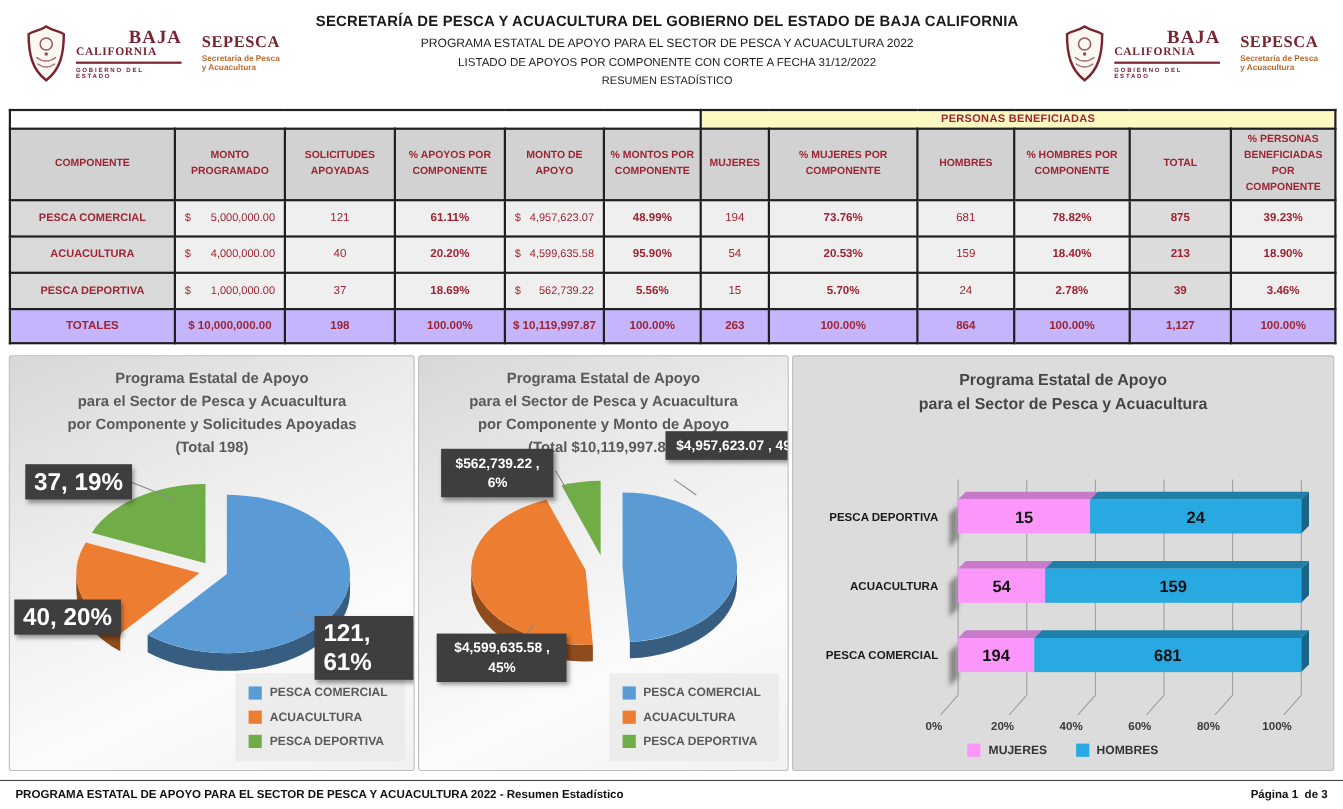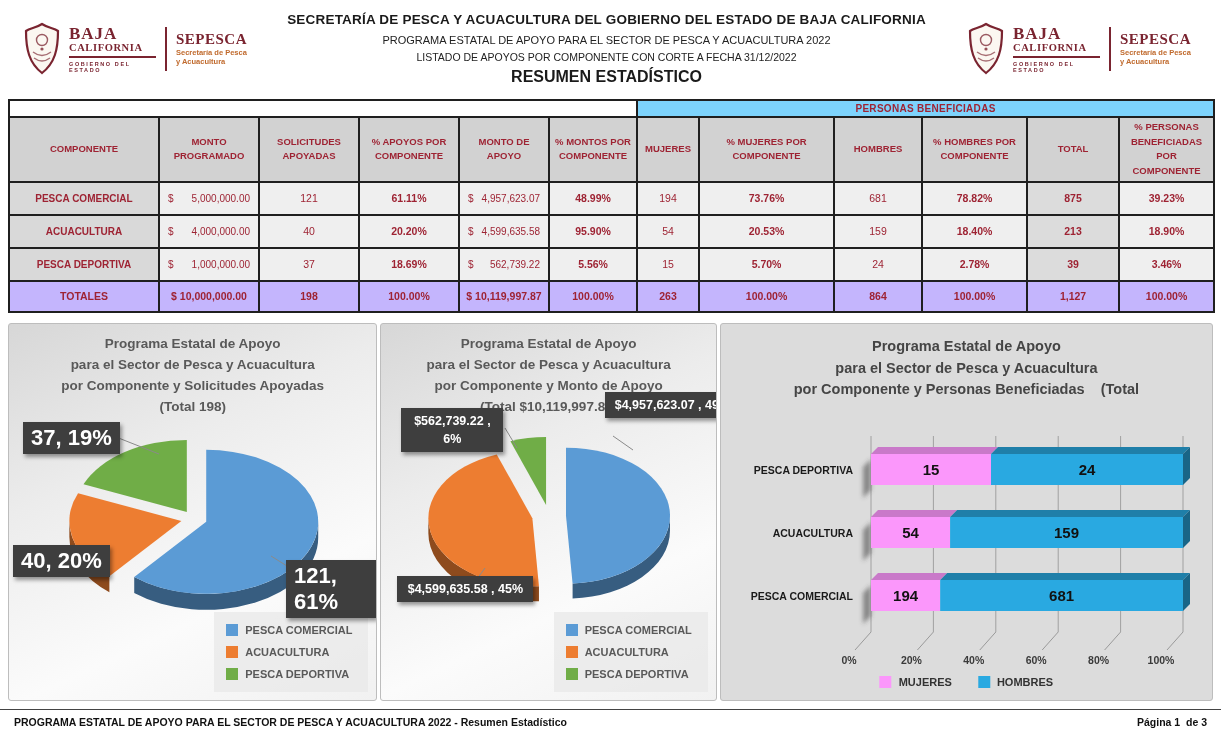--- a/index.html
+++ b/index.html
@@ -5,40 +5,40 @@
   * { margin:0; padding:0; box-sizing:border-box; }
   html,body { width:1221px; height:735px; background:#fff; overflow:hidden;
               font-family:"Liberation Sans", sans-serif; }
 
   
   .report-header { display:flex; align-items:flex-start; padding:8px 30px 0 22px; height:95px; }
   .logo { display:flex; align-items:center; gap:7px; width:225px; margin-top:14px; }
   .logo-shield { flex:none; }
   .logo-textcol { display:flex; flex-direction:column; }
   .logo-baja { font-family:"Liberation Serif", serif; font-weight:bold; font-size:17px;
-               letter-spacing:1px; color:#7A2430; line-height:1; }
+               letter-spacing:1px; color:#7A2430; line-height:1;margin-left:48px; }
   .logo-cal  { font-family:"Liberation Serif", serif; font-weight:bold; font-size:10.5px;
                letter-spacing:.6px; color:#7A2430; line-height:1.15;
                border-bottom:2px solid #7A2430; padding-bottom:2px; }
   .logo-gob  { font-size:5.5px; letter-spacing:1.6px; color:#7A2430; font-weight:bold; margin-top:3px; }
   .logo-div  { width:2px; height:44px; background:#7A2430; margin:0 2px; }
   .logo-sep  { font-family:"Liberation Serif", serif; font-weight:bold; font-size:15px;
                letter-spacing:.5px; color:#7A2430; line-height:1.1; }
   .logo-sub  { font-size:7.5px; font-weight:bold; color:#C06A2D; line-height:1.25; }
   .titles { flex:1; text-align:center; color:#1a1a1a; padding-top:4px; }
   .t-main { font-size:13.5px; font-weight:bold; letter-spacing:.2px; }
   .t-sub1 { font-size:11px; margin-top:7px; color:#222; }
   .t-sub2 { font-size:10.5px; margin-top:5px; color:#222; }
-  .t-sub3 { font-size:16px; font-weight:bold; margin-top:5px; }
+  .t-sub3 { font-size:10px; font-weight:normal; margin-top:5px; }
 
   
   table.summary { border-collapse:collapse; margin:4px 8px 0 8px; width:1205px; table-layout:fixed; }
   table.summary th, table.summary td { border:2px solid #1F1F1F; color:#9E2333; text-align:center; vertical-align:middle; }
   th.blank { border:none; background:#fff; }
-  th.group { background:#7dd3fc; font-size:10px; height:17px; letter-spacing:.3px; }
+  th.group { background:#fef9c3; font-size:10px; height:17px; letter-spacing:.3px; }
   tr.headrow th { background:#D2D2D2; font-size:9.5px; line-height:1.55; height:62px; padding:2px 3px; }
   td { font-size:10.5px; height:33px; }
   td.c-comp  { background:#D9D9D9; font-weight:bold; font-size:10px; }
   td.c-num   { background:#EFEFEF; font-weight:normal; }
   td.c-bold  { background:#EFEFEF; font-weight:bold; }
   td.c-total { background:#DCDCDC; font-weight:bold; }
   tr.totals td { background:#c4b5fd; font-weight:bold; height:31px; }
   .money { display:flex; justify-content:space-between; padding:0 8px; font-size:10px; }
 
   
@@ -54,21 +54,21 @@
   .pie-svg, .bar-svg { position:absolute; left:0; top:0; z-index:1; }
   .callout { position:absolute; z-index:4; background:#3E3E3E; color:#fff; font-weight:bold;
              padding:3px 8px; box-shadow:2px 3px 4px rgba(0,0,0,.4); white-space:pre-wrap; }
   #panel1 .callout { font-size:22px; }
   #panel2 .callout { font-size:12.5px; text-align:center; line-height:1.45; padding:4px 6px; }
   #panel1 .co-green  { left:14px;  top:98px;  }
   #panel1 .co-orange { left:4px;   top:221px; }
   #panel1 .co-blue   { left:277px; top:236px; }
   #panel2 .co-green  { left:20px;  top:84px;  width:102px; }
   #panel2 .co-blue   { left:224px; top:68px;  width:134px; }
-  #panel2 .co-orange { left:16px;  top:252px; width:136px; }
+  #panel2 .co-orange { left:16px;  top:252px; width:118px; }
   .pie-legend { position:absolute; z-index:3; right:8px; bottom:8px; display:flex; flex-direction:column;
                 gap:10px; background:rgba(232,232,232,.75); padding:12px 16px 12px 12px; }
   .legend-item { display:flex; align-items:center; gap:7px; font-size:11px; font-weight:bold; color:#595959; }
   .legend-swatch { width:12px; height:12px; flex:none; }
   .bar-legend { position:absolute; z-index:3; bottom:12px; left:50%; transform:translateX(-50%);
                 display:flex; gap:26px; }
   .bar-legend .legend-item { color:#333; }
 
   
   .report-footer { margin-top:8px; border-top:1px solid #444; border-bottom:3px solid #C9C9C9;
@@ -323,21 +323,20 @@
           <span class="legend-swatch" style="background:#70AD47"></span>
           <span>PESCA DEPORTIVA</span>
         </div>
     </div>
   </div>
 
   <div class="panel" id="panel3">
     <div class="chart-title">
       <div>Programa Estatal de Apoyo</div>
       <div>para el Sector de Pesca y Acuacultura</div>
-      <div>por Componente y Personas Beneficiadas    (Total</div>
     </div>
     <svg class="bar-svg" id="bar1" width="494" height="378">
         <defs>
           <filter id="bsh" x="-60%" y="-60%" width="220%" height="220%">
             <feGaussianBlur stdDeviation="2.1"></feGaussianBlur>
           </filter>
         </defs>
         <line x1="150" y1="112" x2="150" y2="308" stroke="#A0A0A0" stroke-width="1"></line>
         <line x1="150" y1="308" x2="134" y2="326" stroke="#9a9a9a" stroke-width="1"></line>
         <text x="128" y="340" text-anchor="middle" fill="#3a3a3a" style="font:bold 10.5px 'Liberation Sans',sans-serif">0%</text>

